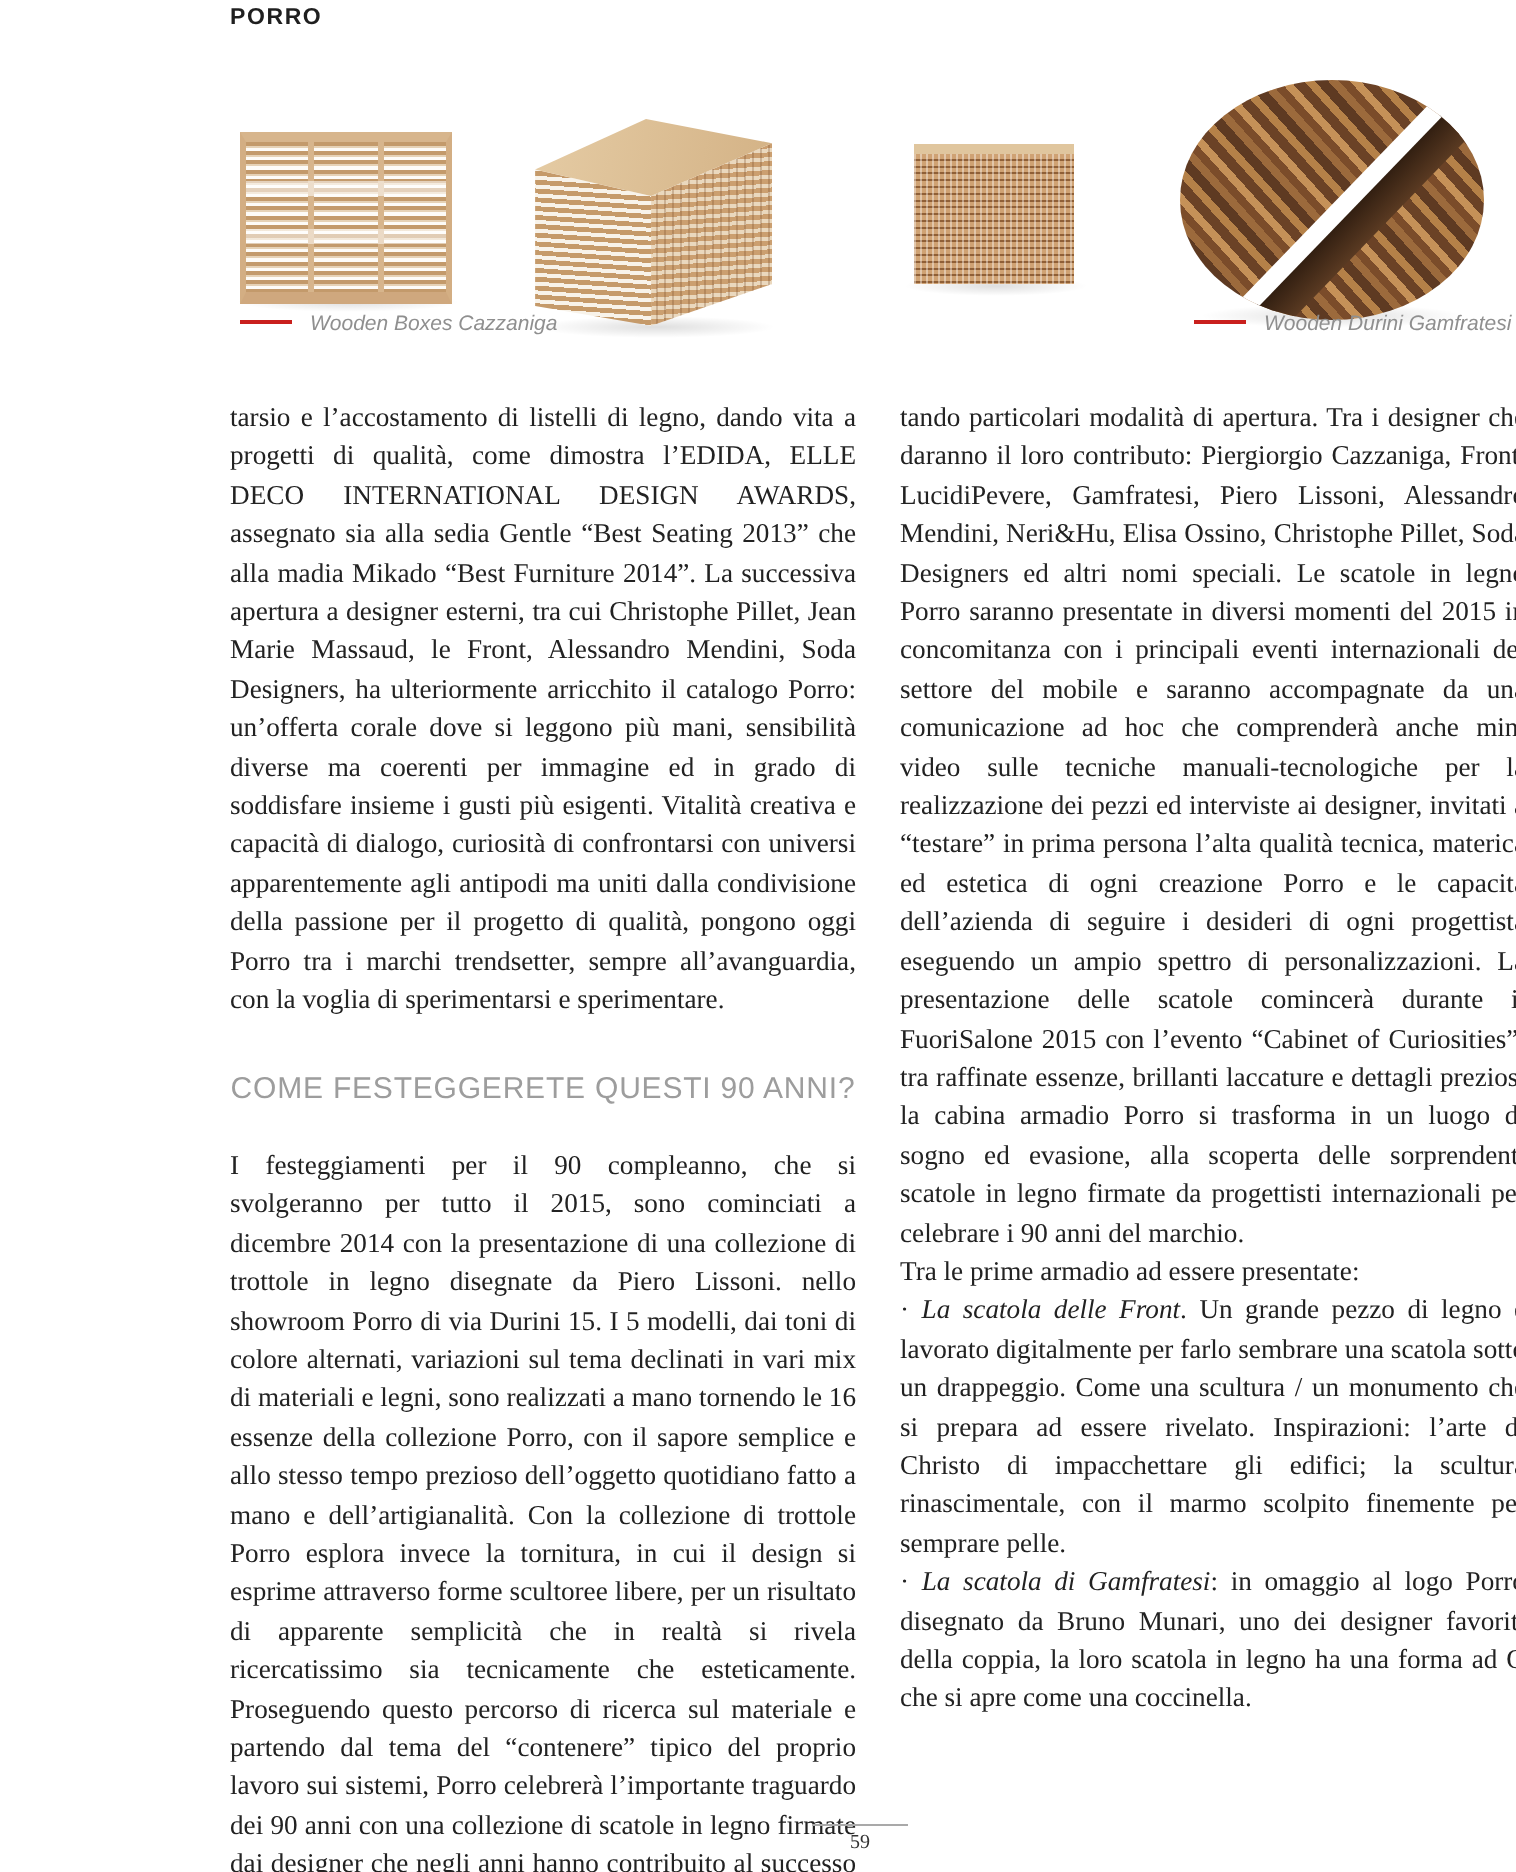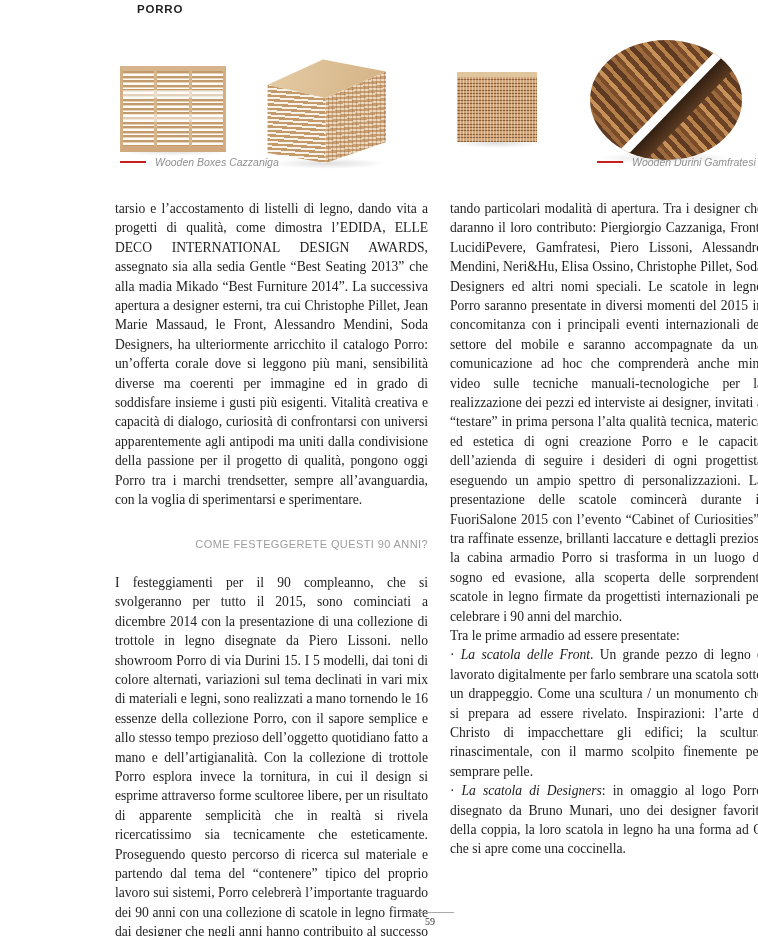--- a/index.html
+++ b/index.html
@@ -12,21 +12,21 @@
   html,body{margin:0;padding:0;background:#ffffff;}
   .page{
     position:relative;width:758px;height:936px;background:#ffffff;
     font-family:"Liberation Serif","DejaVu Serif",serif;color:var(--ink);
     overflow:hidden;
   }
   
   .brand{
     position:absolute;left:115px;top:3px;
     font-family:"Liberation Sans","DejaVu Sans",sans-serif;
-    font-weight:bold;font-size:11.5px;letter-spacing:.8px;color:#1f1f1f;margin-left:22px;
+    font-weight:bold;font-size:11.5px;letter-spacing:.8px;color:#1f1f1f;
   }
   .fig-shadow{
     position:absolute;border-radius:50%;
     background:radial-gradient(ellipse at center,rgba(0,0,0,.13),rgba(0,0,0,0) 70%);
   }
   
   .box1{
     position:absolute;left:120px;top:66px;width:106px;height:86px;
     border-top:5px solid #d7b58c;border-bottom:6px solid #cfa87e;
     border-left:3px solid #d3ae83;border-right:3px solid #d3ae83;
@@ -103,22 +103,22 @@
   .col{
     position:absolute;top:199px;width:313px;
     font-size:13.6px;line-height:19.4px;text-align:justify;
     hyphens:auto;-webkit-hyphens:auto;
   }
   .col-left{left:115px;}
   .col-right{left:450px;}
   .col p{margin:0;}
   .section-heading{
     font-family:"Liberation Sans","DejaVu Sans",sans-serif;
-    font-size:11px;letter-spacing:.4px;color:var(--heading-gray);
-    margin:25px 0 19px 0 !important;text-align:right;
+    font-size:15px;letter-spacing:.4px;color:var(--heading-gray);
+    margin:25px 0 19px 0 !important;text-align:center;
   }
   .intro-line{text-align:left;}
   .bullet em{font-style:italic;}
   
   .footer-rule{
     position:absolute;left:406px;top:912px;width:48px;height:1px;background:#a9a9a9;
   }
   .page-number{
     position:absolute;left:115px;top:916px;width:630px;text-align:center;
     font-size:10px;color:#333;
@@ -167,20 +167,20 @@
     <p>I festeggiamenti per il 90 compleanno, che si svolgeranno per tutto il 2015,  sono cominciati a dicembre 2014 con la presentazione di una collezione di trottole in legno disegnate da Piero Lissoni. nello showroom Porro di via Durini 15. I 5 modelli, dai toni di colore alternati, variazioni sul tema declinati in vari mix di materiali e legni, sono realizzati a mano tornendo le 16 essenze della collezione Porro, con il sapore semplice e allo stesso tempo prezioso dell’oggetto quotidiano fatto a mano e dell’artigianalità. Con la collezione di trottole Porro esplora invece la tornitura, in cui il design si esprime attraverso forme scultoree libere, per un risultato di apparente semplicità che in realtà si rivela ricercatissimo sia tecnicamente che esteticamente. Proseguendo questo percorso di ricerca sul materiale e partendo dal tema del “contenere” tipico del proprio lavoro sui sistemi, Porro celebrerà l’importante traguardo dei 90 anni con una collezione di scatole in legno firmate dai designer che negli anni hanno contribuito al successo dell’azienda e da alcuni nomi trasversali del mondo dell’arte e della decorazione, invitati ad utilizzare liberamente le essenze della nuova collezione legni Porro giocando con le forme e sperimen-</p>
   </div>
 
   <div class="col col-right">
     <p>tando particolari modalità di apertura. Tra i designer che daranno il loro contributo: Piergiorgio Cazzaniga, Front, LucidiPevere, Gamfratesi, Piero Lissoni, Alessandro Mendini, Neri&amp;Hu, Elisa Ossino, Christophe Pillet, Soda Designers ed altri nomi speciali. Le scatole in legno Porro saranno presentate in diversi momenti del 2015 in concomitanza con i principali eventi internazionali del settore del mobile e saranno accompagnate da una comunicazione ad hoc che comprenderà anche mini video sulle tecniche manuali-tecnologiche per la realizzazione dei pezzi ed interviste ai designer, invitati a “testare” in prima persona l’alta qualità tecnica, materica ed estetica di ogni creazione Porro e le capacità dell’azienda di seguire i desideri di ogni progettista eseguendo un ampio spettro di personalizzazioni.  La presentazione delle scatole comincerà durante il FuoriSalone 2015 con l’evento “Cabinet of Curiosities”: tra raffinate essenze, brillanti laccature e dettagli preziosi la cabina armadio Porro si trasforma in un luogo di sogno ed evasione, alla scoperta delle sorprendenti scatole in legno firmate da progettisti internazionali per celebrare i 90 anni del marchio.</p>
     <p class="intro-line">Tra le prime armadio ad essere presentate:</p>
 
     <p class="bullet"><span>·</span> <em>La scatola delle Front</em><span>. </span><span>Un grande pezzo di legno è lavorato digitalmente per farlo sembrare una scatola sotto un drappeggio. Come una scultura / un monumento che si prepara ad essere rivelato. Inspirazioni: l’arte di Christo di impacchettare gli edifici; la scultura rinascimentale, con il marmo scolpito finemente per semprare pelle.</span></p>
 
 
-    <p class="bullet"><span>·</span> <em>La scatola di Designers</em><span>: </span><span>in omaggio al logo Porro disegnato da Bruno Munari, uno dei designer favoriti della coppia, la loro scatola in legno ha una forma ad O che si apre come una coccinella.</span></p>
+    <p class="bullet"><span>·</span> <em>La scatola di Gamfratesi</em><span>: </span><span>in omaggio al logo Porro disegnato da Bruno Munari, uno dei designer favoriti della coppia, la loro scatola in legno ha una forma ad O che si apre come una coccinella.</span></p>
 
   </div>
 
   <div class="footer-rule"></div>
   <div class="page-number">59</div>
 
 </div>
 
 </body></html>

